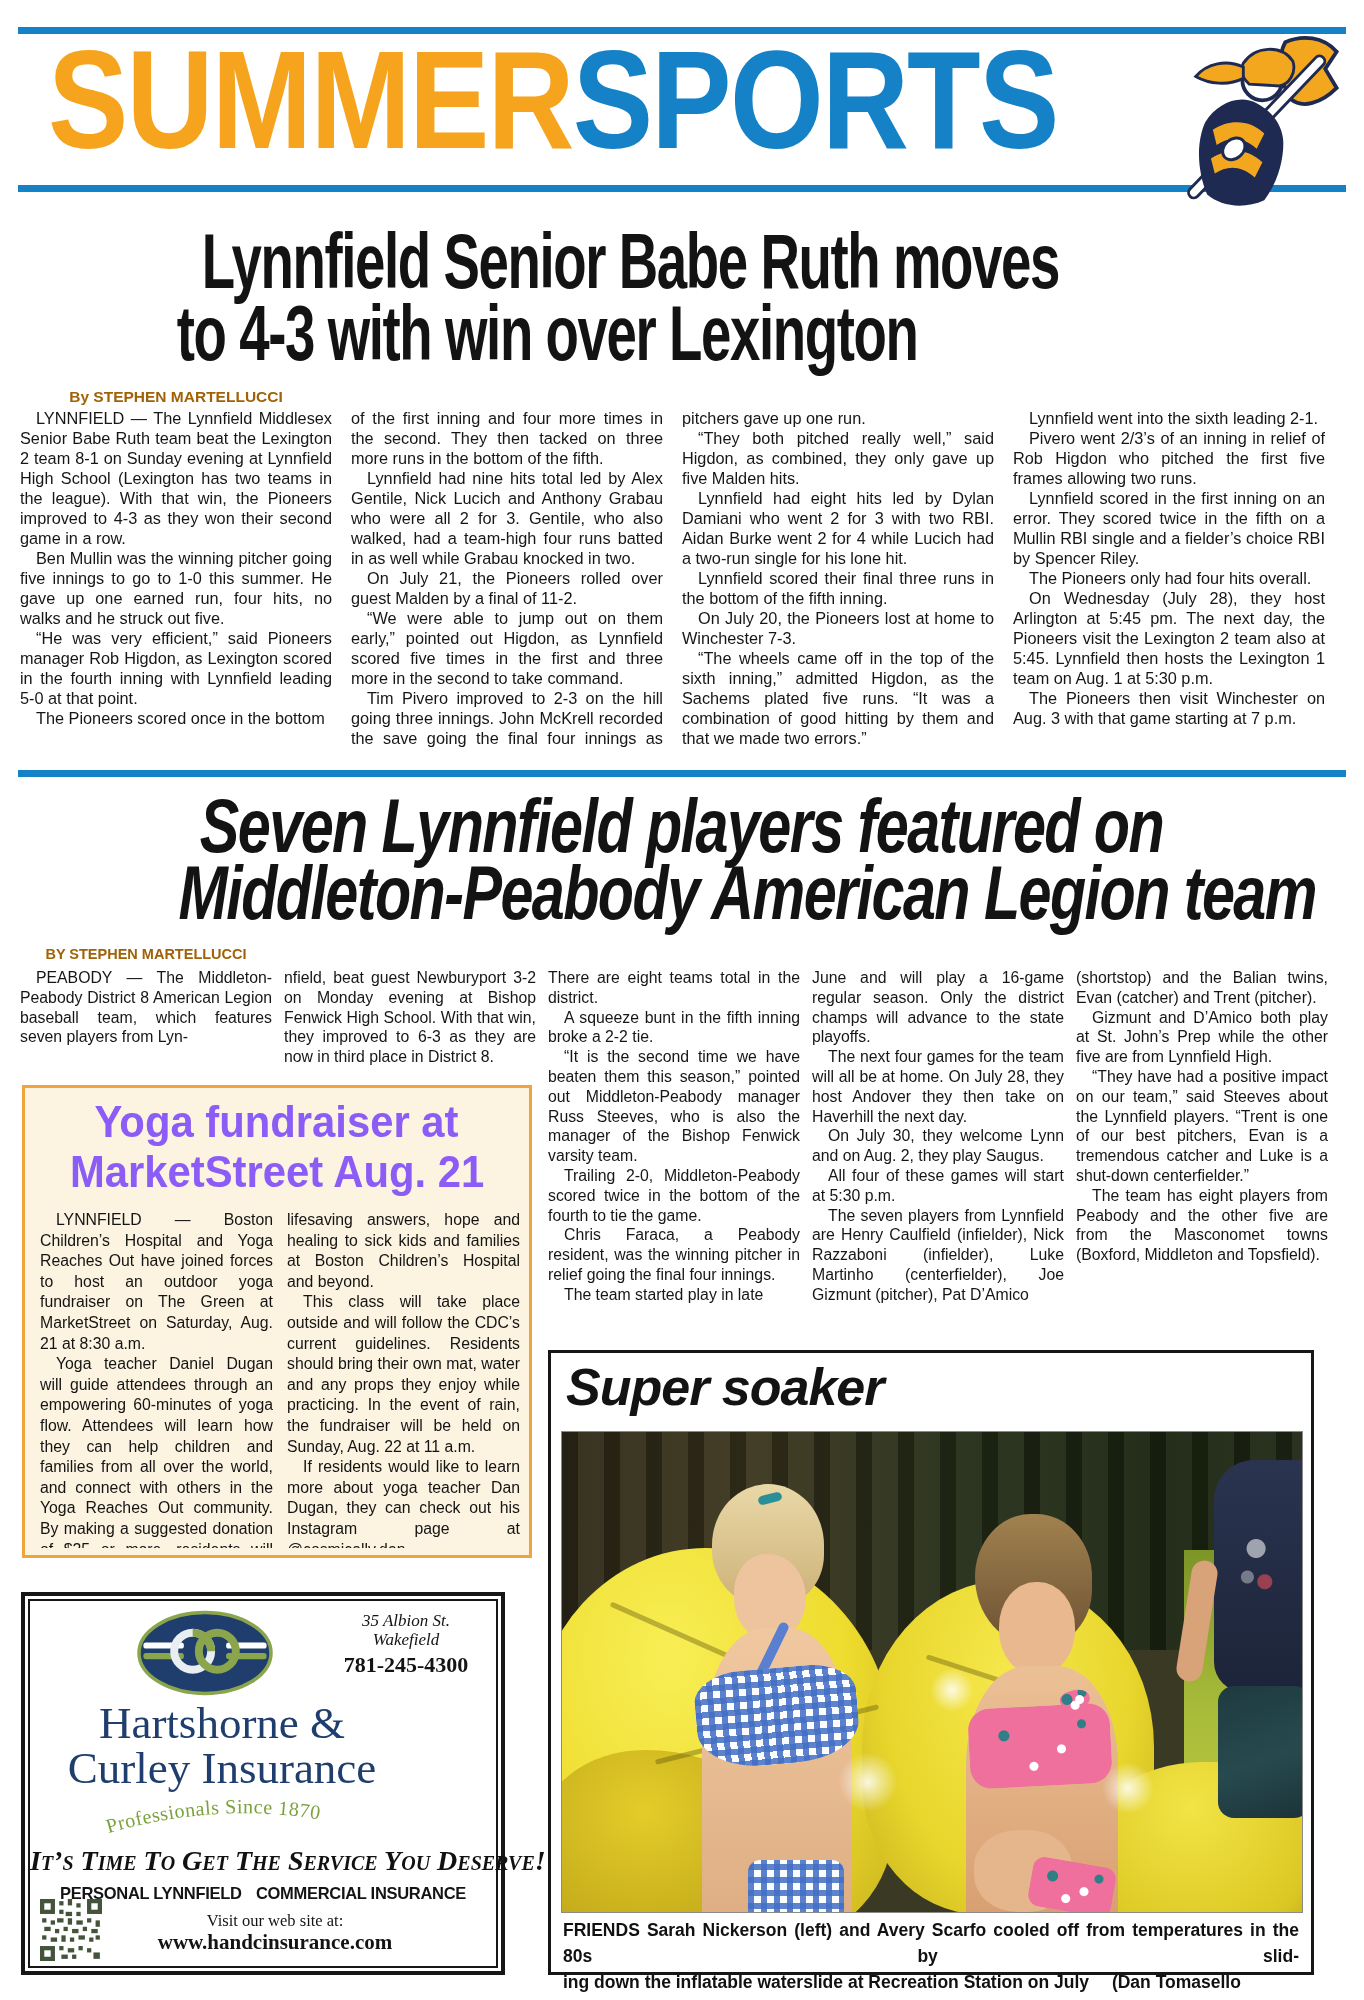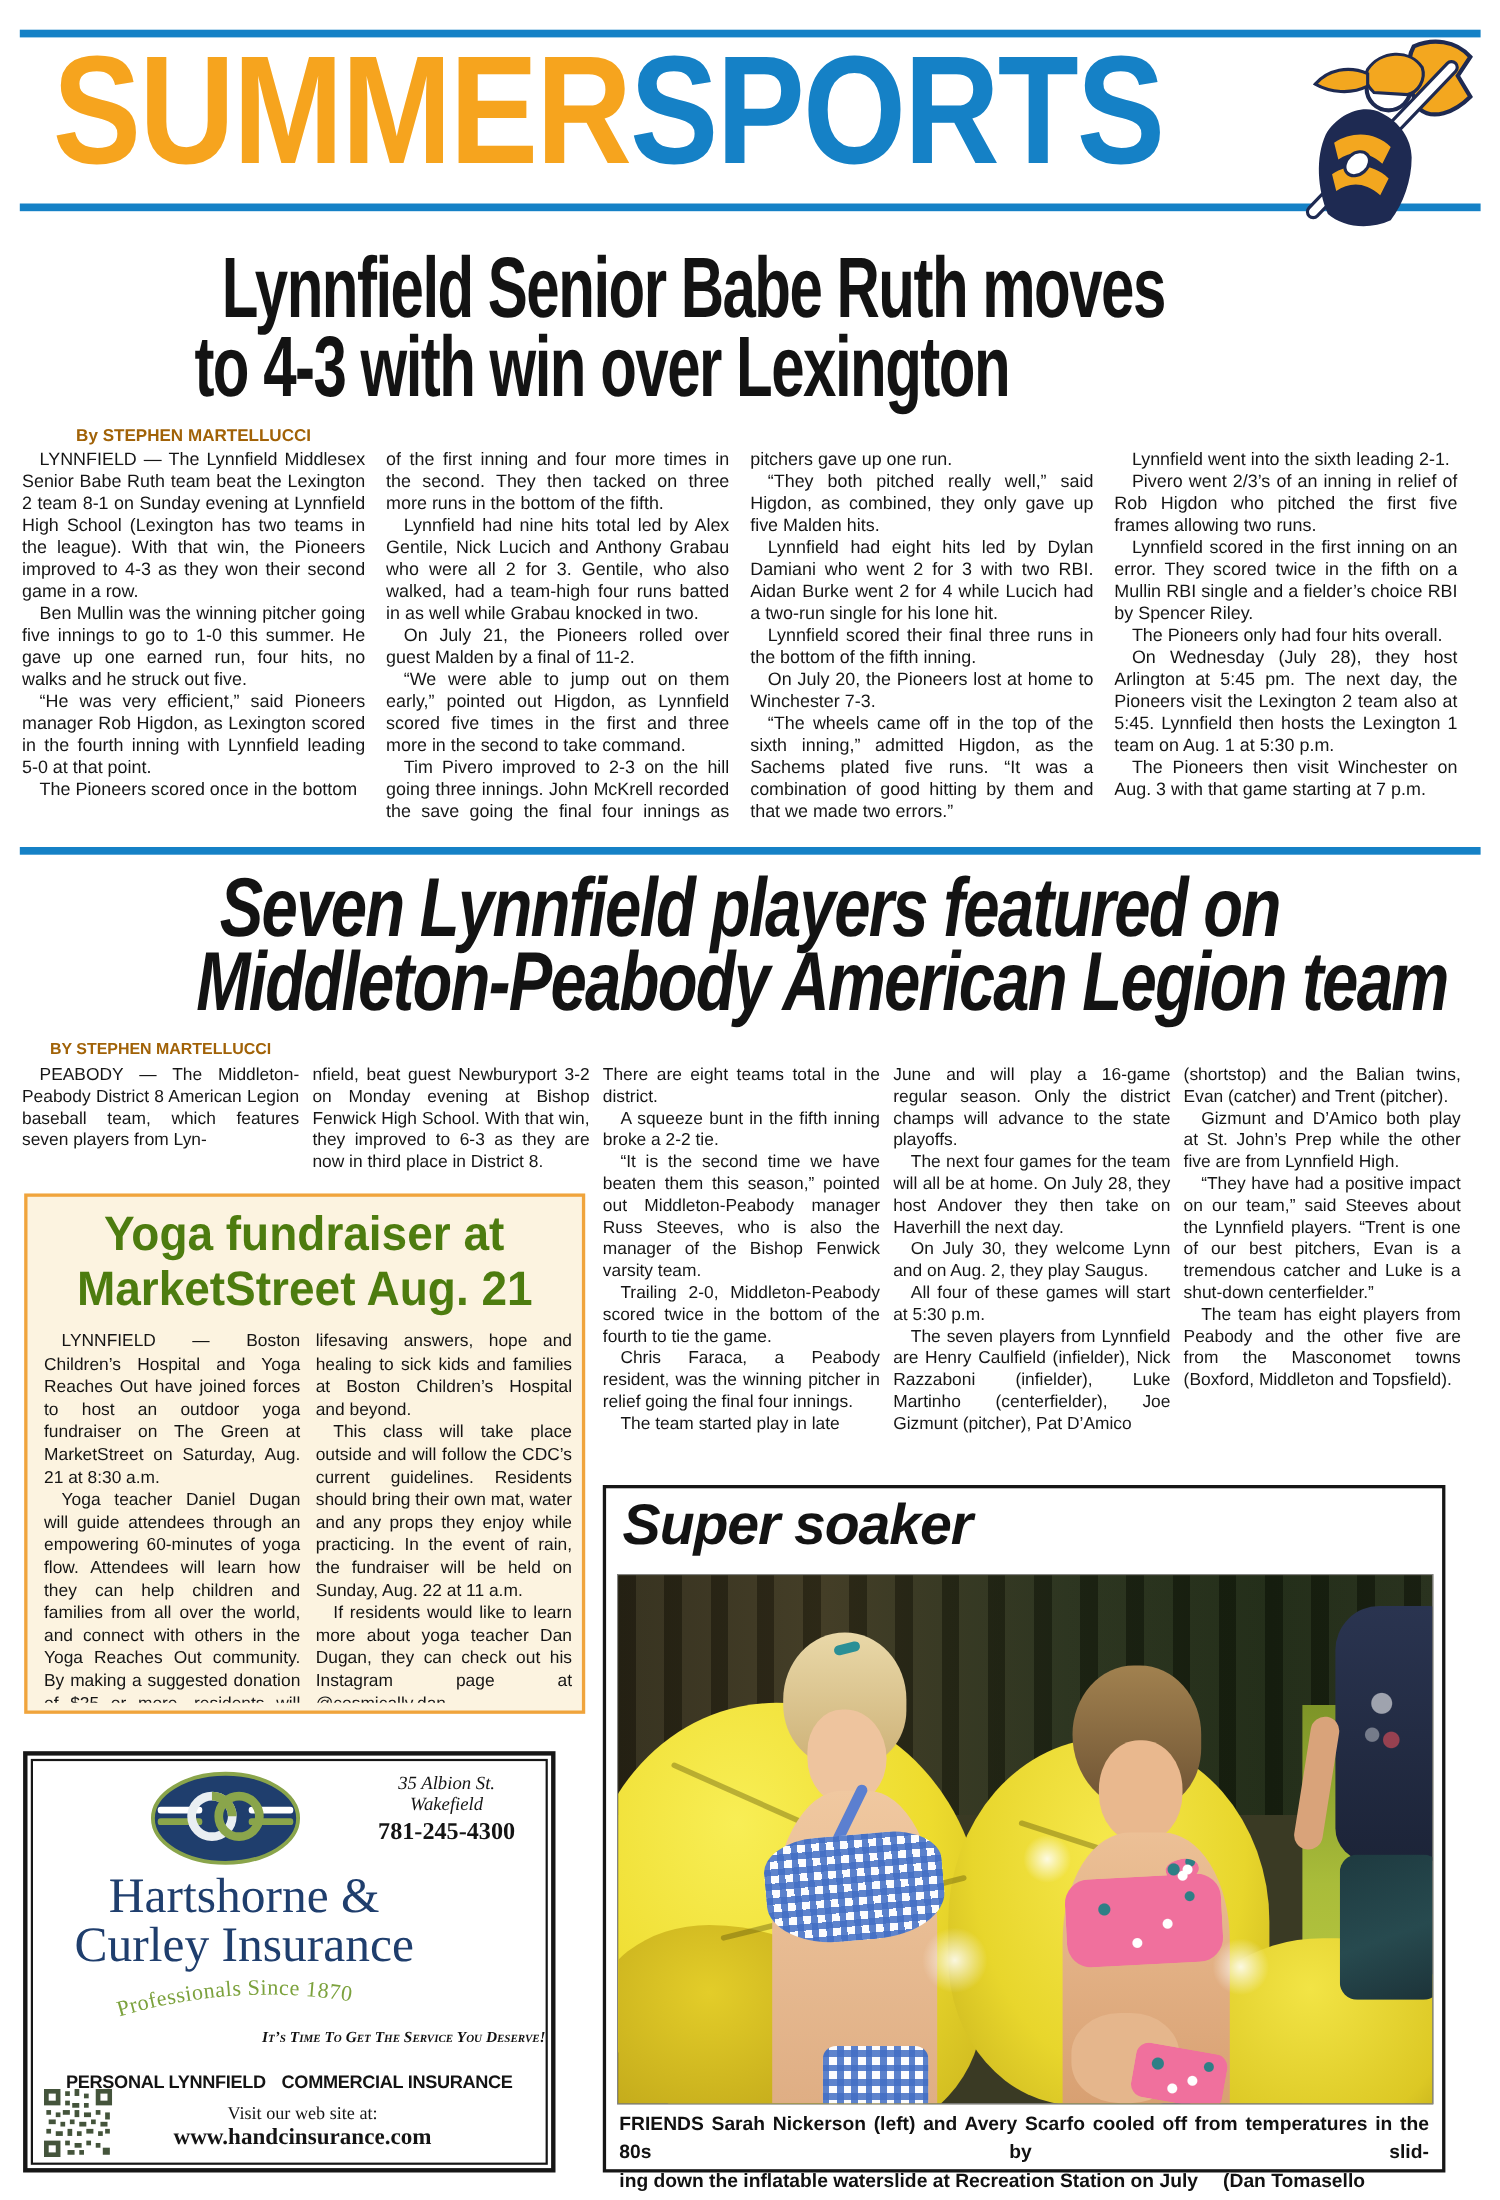--- a/index.html
+++ b/index.html
@@ -39,39 +39,39 @@
   .a2-col{top:968px;width:252px;height:380px;font-size:15.8px;line-height:19.8px;}
   .a2-c1{left:20px;height:110px;} .a2-c2{left:284px;height:130px;}
   .a2-c3{left:548px;} .a2-c4{left:812px;} .a2-c5{left:1076px;}
   .para{margin:0;text-indent:16px;}
   .cont{text-indent:0;}
 
   
   .yoga{position:absolute;left:22px;top:1085px;width:510px;height:473px;box-sizing:border-box;
         background:#fcf3e0;border:3px solid #f0a43c;}
   .yoga-title{width:100%;text-align:center;font-weight:bold;font-size:44px;line-height:50px;
-              color:#4d7c0f;margin-top:9px;white-space:nowrap;}
+              color:#8b5cf6;margin-top:9px;white-space:nowrap;}
   .yoga-cols{position:absolute;left:15px;top:122px;width:480px;display:flex;gap:14px;}
   .yoga-col{width:233px;height:338px;font-size:15.8px;line-height:20.6px;text-align:justify;overflow:hidden;}
 
   
   .ad{position:absolute;left:21px;top:1592px;width:484px;height:383px;box-sizing:border-box;
       border:4px solid #161616;padding:3px;background:#fff;}
   .ad-inner{position:relative;width:100%;height:100%;box-sizing:border-box;border:2px solid #161616;}
   .ad-logo{position:absolute;left:100px;top:8px;width:150px;height:88px;}
   .ad-address{position:absolute;right:4px;top:10px;width:172px;text-align:center;
               font-family:"Liberation Serif",serif;}
   .ad-addr-line{font-style:italic;font-size:17px;line-height:19px;}
   .ad-phone{font-weight:bold;font-size:22px;line-height:26px;margin-top:3px;}
   .ad-name{position:absolute;left:0;top:100px;width:384px;text-align:center;
            font-family:"Liberation Serif",serif;color:#1f3e6d;font-size:45px;line-height:45px;white-space:nowrap;}
   .ad-tagline{position:absolute;left:70px;top:194px;width:250px;height:44px;}
   .ad-slogan{position:absolute;left:0;top:244px;width:100%;text-align:right;
              font-family:"Liberation Serif",serif;font-weight:bold;font-style:italic;
-             font-variant:small-caps;font-size:14px;color:#111;white-space:nowrap;}
+             font-variant:small-caps;font-size:28px;color:#111;white-space:nowrap;}
   .ad-services{position:absolute;left:0;top:283px;width:100%;box-sizing:border-box;
                padding:0 30px;display:flex;justify-content:space-between;
                font-weight:bold;font-size:16.5px;letter-spacing:-0.3px;}
   .ad-qr{position:absolute;left:10px;top:298px;width:62px;height:62px;}
   .ad-web{position:absolute;left:105px;top:310px;width:280px;text-align:center;
           font-family:"Liberation Serif",serif;}
   .ad-web-label{font-size:16.5px;line-height:19px;}
   .ad-web-site{font-weight:bold;font-size:21px;line-height:24px;}
 
   

